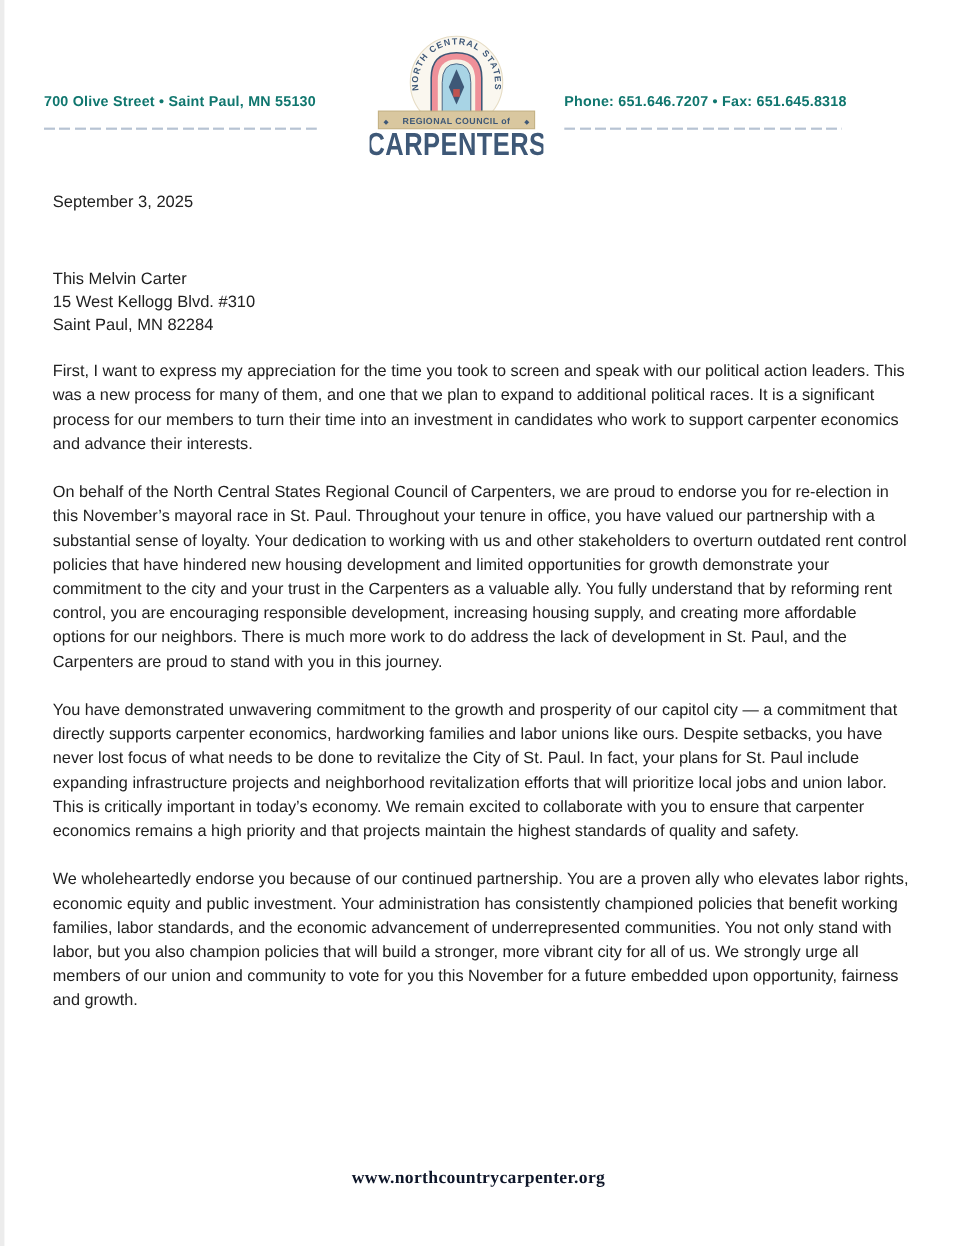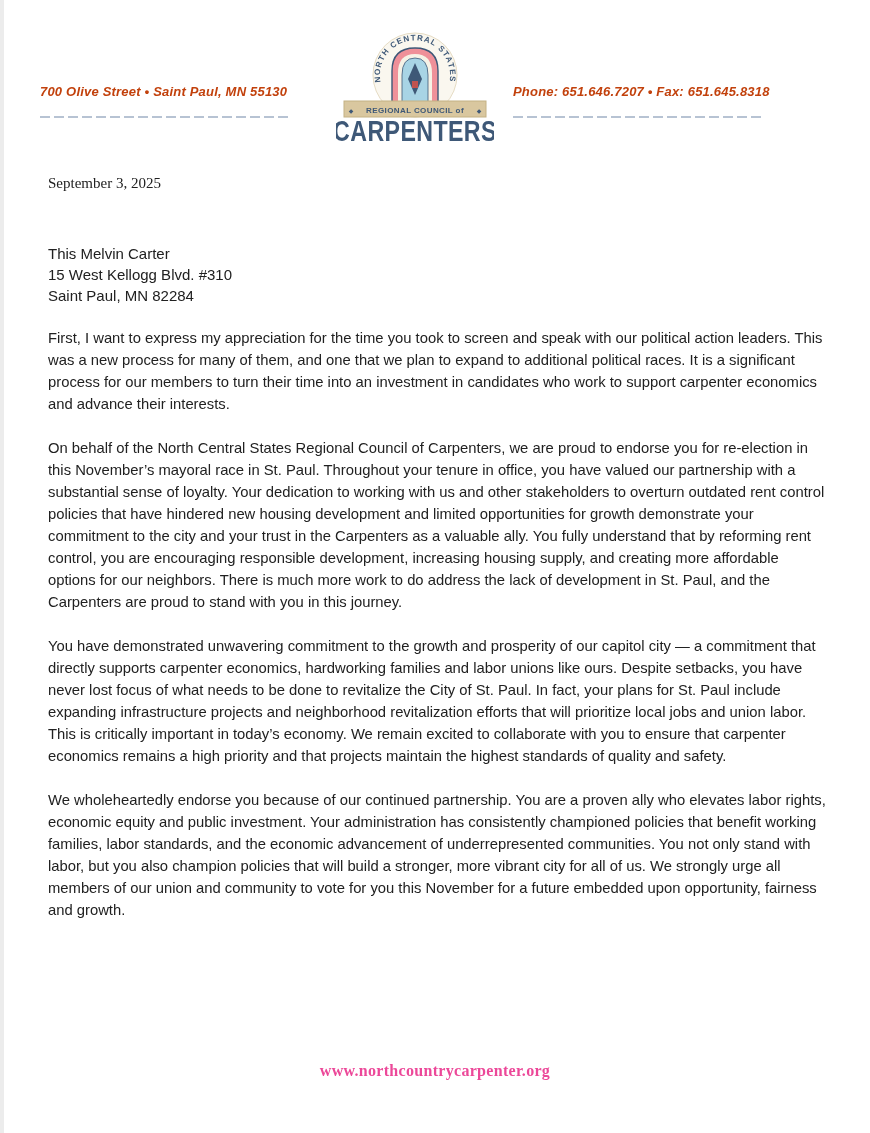--- a/index.html
+++ b/index.html
@@ -17,24 +17,23 @@
     position: absolute;
     left: 0; top: 0; bottom: 0;
     width: 4px;
     background: #ececec;
   }
   
   .lh-text {
     position: absolute;
     font-size: 13px;
     font-weight: bold;
-    color: #c2410c;
+    color: #0f766e;
     letter-spacing: 0.2px;
     white-space: nowrap;
-    font-style: italic;
   }
   .lh-left  { left: 40px;  top: 84px; }
   .lh-right { left: 513px; top: 84px; }
   .lh-dash {
     position: absolute;
     height: 2px;
     background: repeating-linear-gradient(90deg,
       #b7c3d3 0px, #b7c3d3 10px, transparent 10px, transparent 14px);
   }
   .lh-dash-left  { left: 40px;  top: 116px; width: 248px; }
@@ -42,21 +41,20 @@
   .logo-wrap {
     position: absolute;
     left: 336px; top: 31px;
     width: 158px; height: 118px;
   }
   
   .date-line {
     position: absolute;
     left: 48px; top: 175px;
     font-size: 15px;
-    font-family: Liberation Serif, serif;
   }
   .recipient {
     position: absolute;
     left: 48px; top: 243px;
     font-size: 15px;
     line-height: 21px;
   }
   .letter-body {
     position: absolute;
     left: 48px; top: 327px;
@@ -67,21 +65,21 @@
   .letter-body p { margin: 0 0 22px 0; }
   
   .footer-url {
     position: absolute;
     left: 0; top: 1062px;
     width: 100%;
     text-align: center;
     font-family: "Liberation Serif", serif;
     font-weight: bold;
     font-size: 16px;
-    color: #ec4899;
+    color: #0f172a;
     letter-spacing: 0.3px;
   }
 </style>
 </head>
 <body>
 
 <div class="page">
   <div class="page-edge"></div>
 
   <div class="lh-text lh-left">700 Olive Street • Saint Paul, MN 55130</div>

